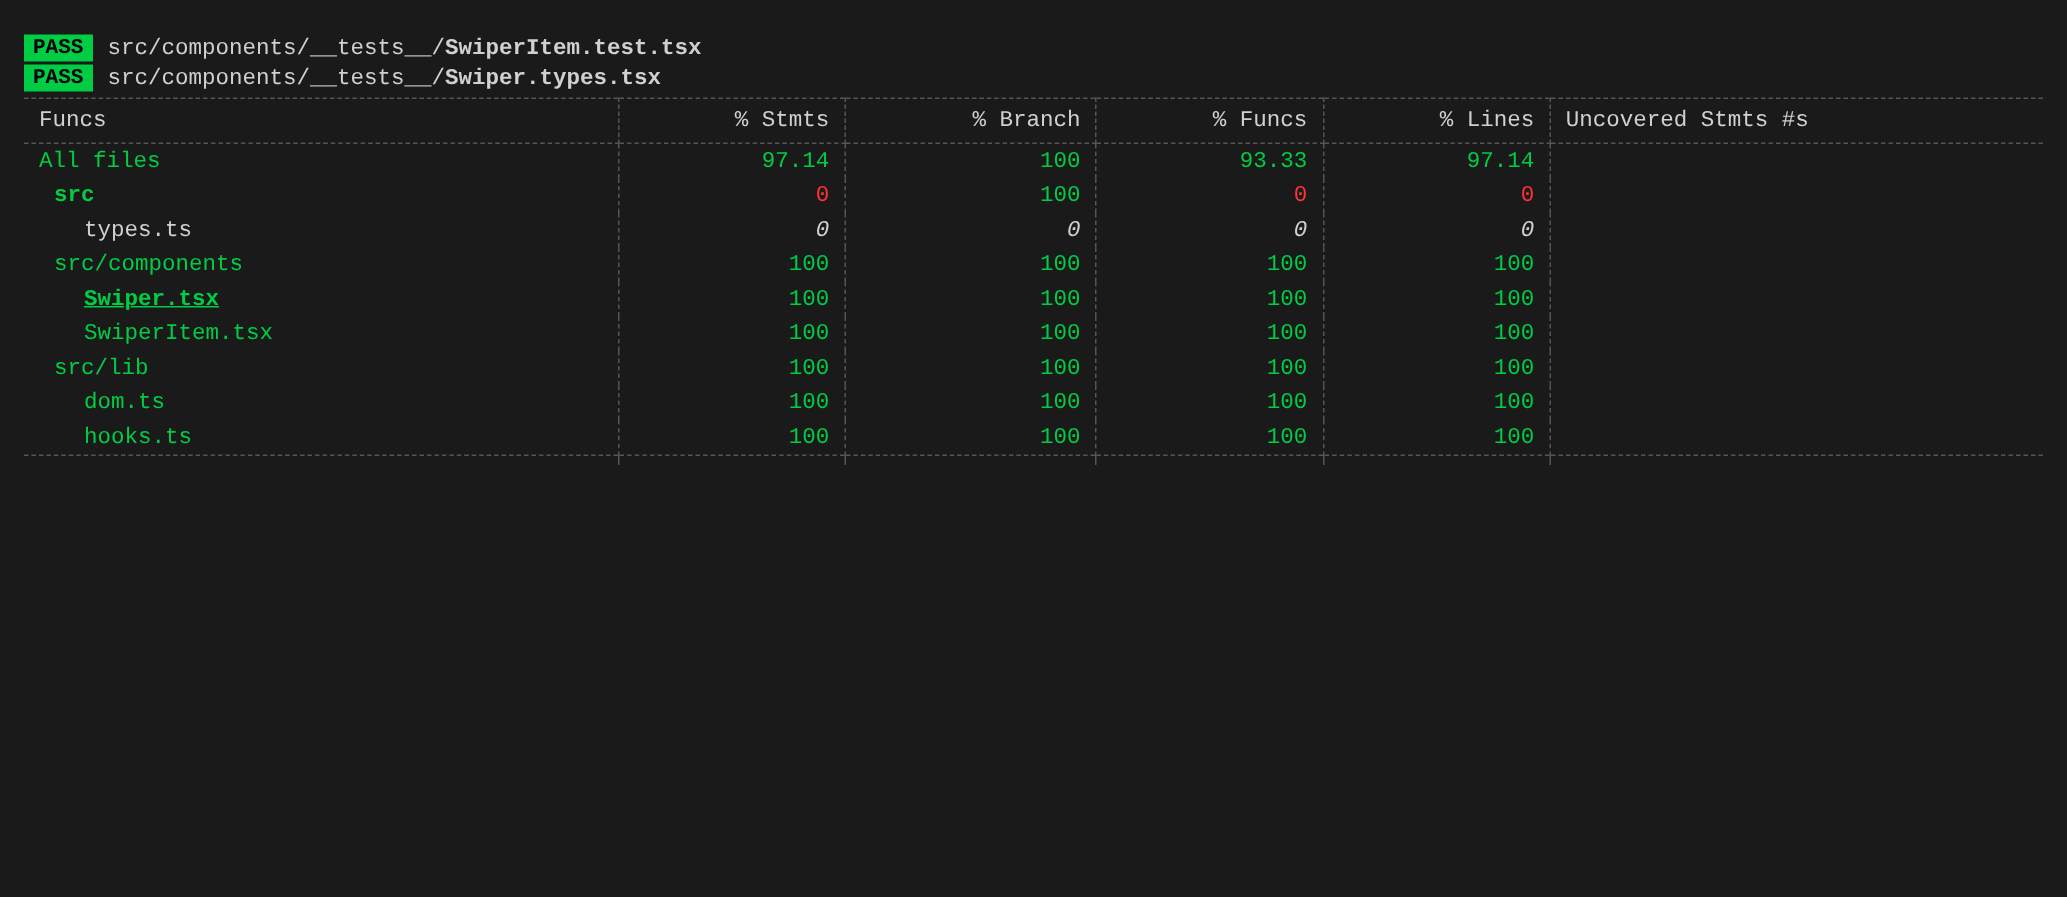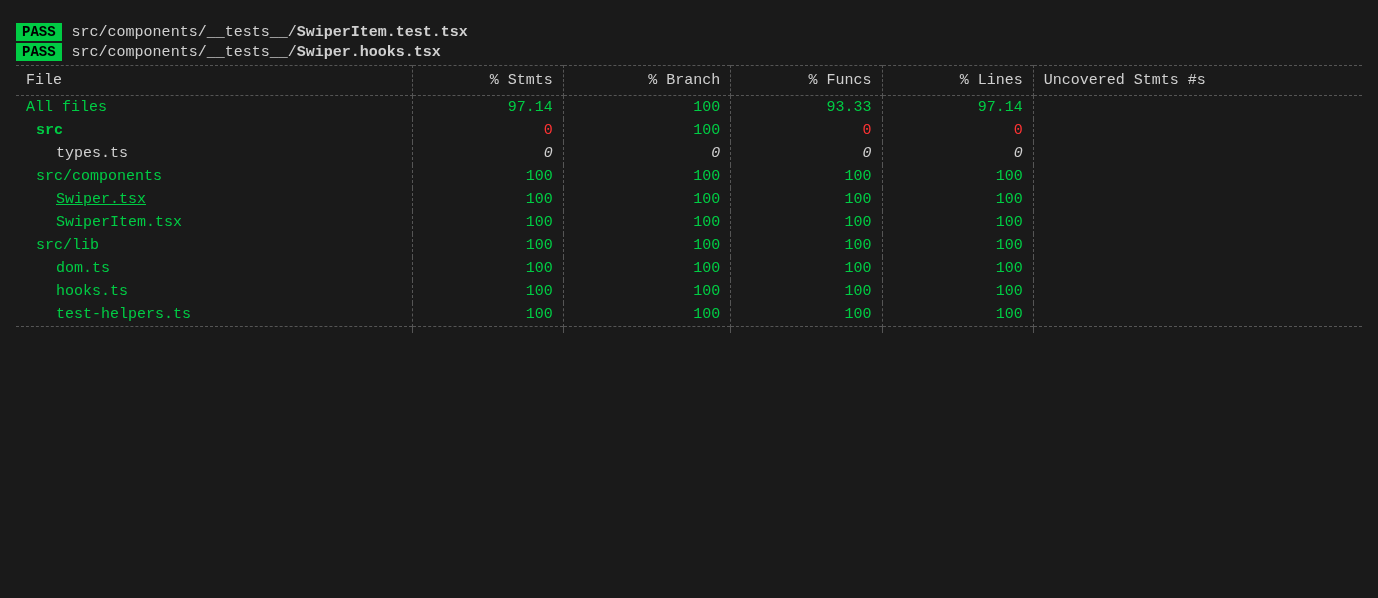--- a/index.html
+++ b/index.html
@@ -88,29 +88,29 @@
   <div class="header-section">
     <div class="header-row">
       <span class="pass-badge">PASS</span>
       <span class="header-path">
         <span>src/components/__tests__/</span><strong>SwiperItem.test.tsx</strong>
       </span>
     </div>
     <div class="header-row">
       <span class="pass-badge">PASS</span>
       <span class="header-path">
-        <span>src/components/__tests__/</span><strong>Swiper.hooks.tsx</strong>
+        <span>src/components/__tests__/</span><strong>Swiper.types.tsx</strong>
       </span>
     </div>
   </div>
 
   <table>
     <thead>
       <tr class="top-divider">
-        <th>File</th>
+        <th>Funcs</th>
         <th>% Stmts</th>
         <th>% Branch</th>
         <th>% Funcs</th>
         <th>% Lines</th>
         <th>Uncovered Stmts #s</th>
       </tr>
     </thead>
     <tbody id="table-body">
     <tr>
           <td class="green">All files</td>
@@ -138,21 +138,21 @@
         </tr>
         <tr>
           <td class="green" style="padding-left: 20px;">src/components</td>
           <td class="green" style="font-style: normal;">100</td>
           <td class="green" style="font-style: normal;">100</td>
           <td class="green" style="font-style: normal;">100</td>
           <td class="green" style="font-style: normal;">100</td>
           <td class="white"></td>
         </tr>
         <tr>
-          <td class="green" style="padding-left: 40px; text-decoration: underline;">Swiper.tsx</td>
+          <td class="green" style="padding-left: 40px; text-decoration: underline; font-weight: bold;">Swiper.tsx</td>
           <td class="green" style="font-style: normal;">100</td>
           <td class="green" style="font-style: normal;">100</td>
           <td class="green" style="font-style: normal;">100</td>
           <td class="green" style="font-style: normal;">100</td>
           <td class="white"></td>
         </tr>
         <tr>
           <td class="green" style="padding-left: 40px;">SwiperItem.tsx</td>
           <td class="green" style="font-style: normal;">100</td>
           <td class="green" style="font-style: normal;">100</td>
@@ -178,28 +178,20 @@
         </tr>
         <tr>
           <td class="green" style="padding-left: 40px;">hooks.ts</td>
           <td class="green" style="font-style: normal;">100</td>
           <td class="green" style="font-style: normal;">100</td>
           <td class="green" style="font-style: normal;">100</td>
           <td class="green" style="font-style: normal;">100</td>
           <td class="white"></td>
         </tr>
         <tr>
-          <td class="green" style="padding-left: 40px;">test-helpers.ts</td>
-          <td class="green" style="font-style: normal;">100</td>
-          <td class="green" style="font-style: normal;">100</td>
-          <td class="green" style="font-style: normal;">100</td>
-          <td class="green" style="font-style: normal;">100</td>
-          <td class="white"></td>
-        </tr>
-        <tr>
           <td style="border-top: 1px dashed rgb(85, 85, 85); height: 6px; padding: 0px;"></td>
           <td style="border-top: 1px dashed rgb(85, 85, 85); height: 6px; padding: 0px;"></td>
           <td style="border-top: 1px dashed rgb(85, 85, 85); height: 6px; padding: 0px;"></td>
           <td style="border-top: 1px dashed rgb(85, 85, 85); height: 6px; padding: 0px;"></td>
           <td style="border-top: 1px dashed rgb(85, 85, 85); height: 6px; padding: 0px;"></td>
           <td style="border-top: 1px dashed rgb(85, 85, 85); height: 6px; padding: 0px;"></td>
         </tr>
       </tbody>
   </table>
 </div>

